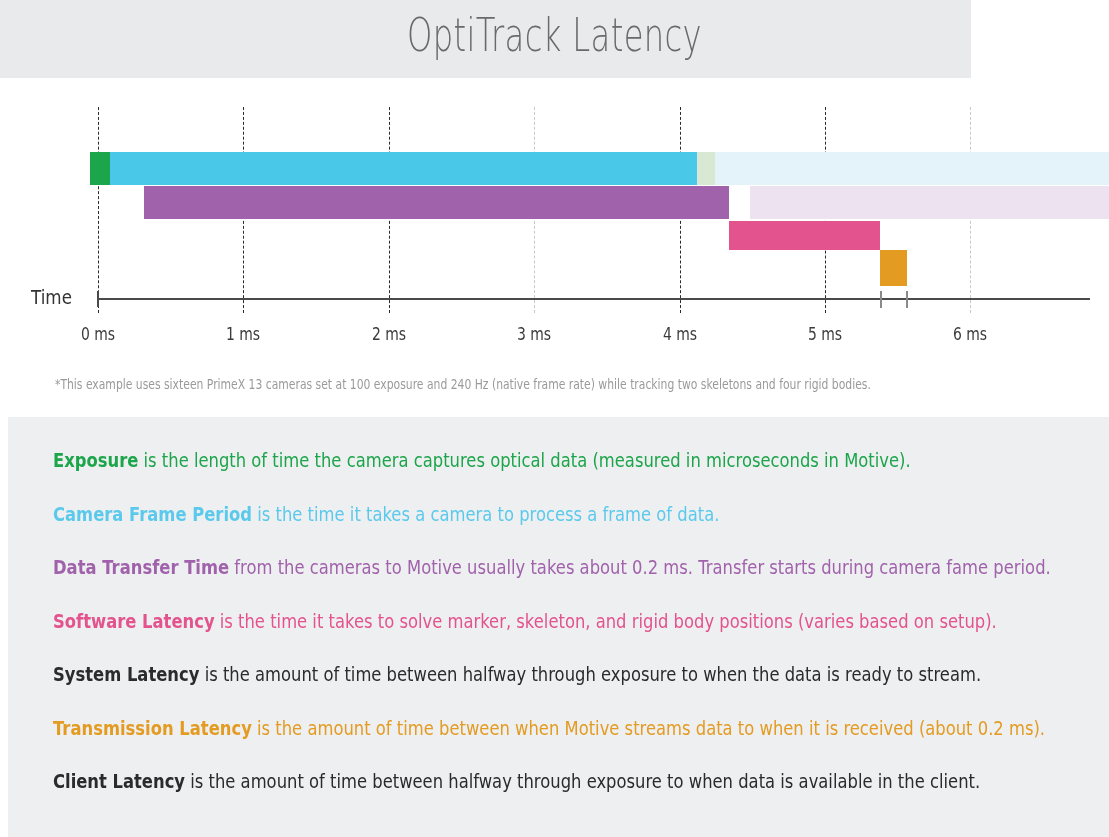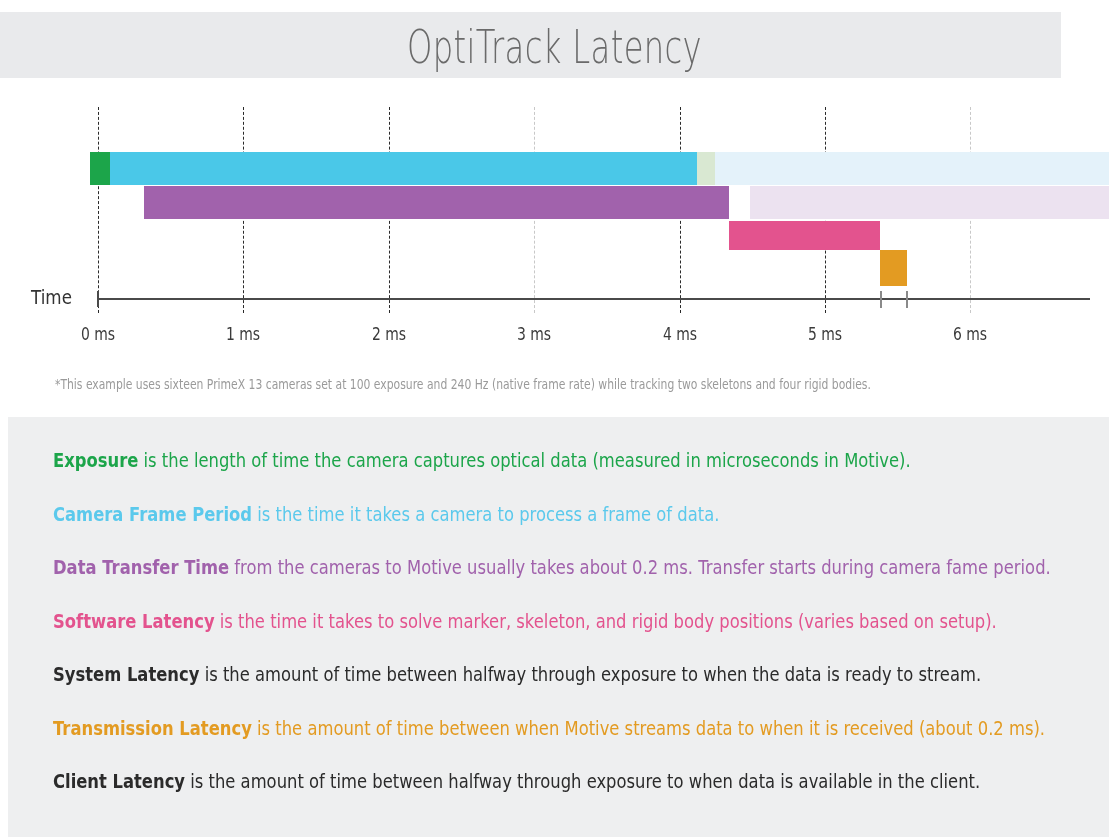--- a/index.html
+++ b/index.html
@@ -6,21 +6,21 @@
   body{
     width:1109px;height:837px;
     background:#ffffff;
     font-family:"Liberation Sans", sans-serif;
     overflow:hidden;
     position:relative;
   }
 
   
   .header-band{
-    position:absolute;left:0;top:12px;width:1061px;height:78px;
+    position:absolute;left:0;top:0;width:971px;height:78px;
     background:#e9eaec;
   }
   .page-title{
     position:absolute;left:0;top:8px;width:1109px;
     text-align:center;
     font-family:"DejaVu Sans", sans-serif;
     font-weight:300;
     font-size:46px;
     letter-spacing:.5px;
     color:#6a6a6a;

